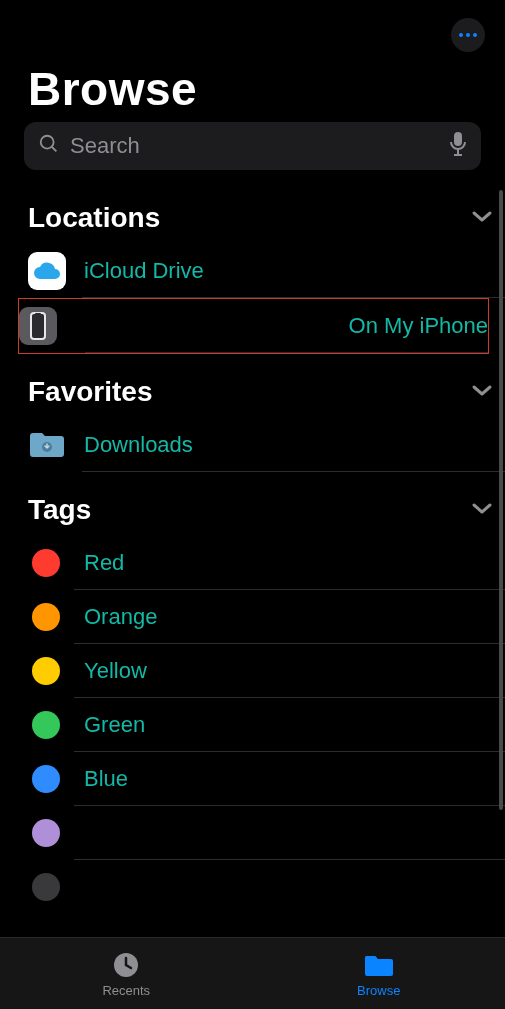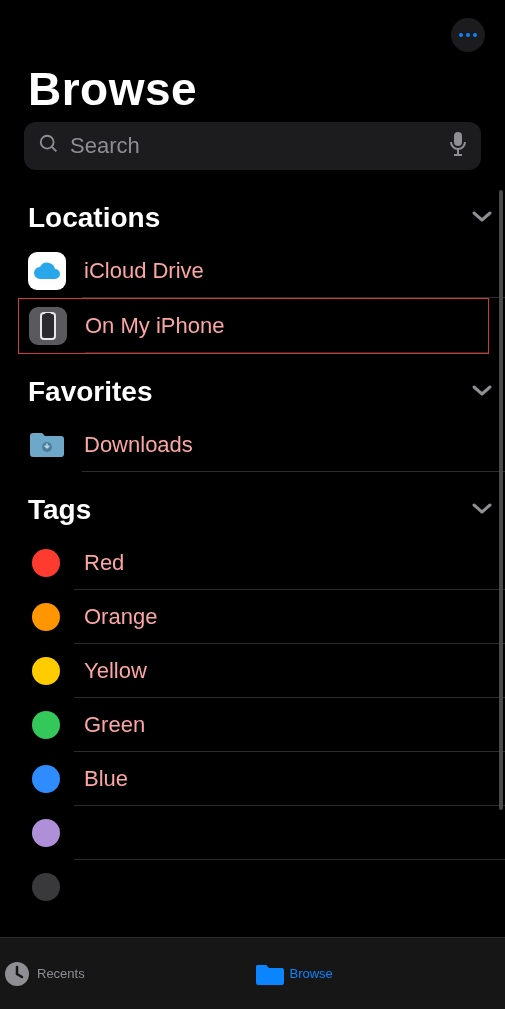--- a/index.html
+++ b/index.html
@@ -17,39 +17,39 @@
   .mic-icon svg { width: 18px; height: 26px; fill: #8e8e93; }
 
   .content { position: absolute; top: 190px; left: 0; right: 0; bottom: 72px; overflow-y: hidden; padding: 0 0 0 0; }
   .scroll-indicator { position: absolute; top: 190px; right: 2px; width: 4px; height: 620px; background: #4a4a4a; border-radius: 2px; }
 
   .section-header { display: flex; align-items: center; justify-content: space-between; padding: 12px 12px 10px 28px; gap: 26px; }
   .section-header h2 { font-size: 28px; font-weight: 700; }
   .chevron-down svg { width: 22px; height: 14px; stroke: #8e8e93; stroke-width: 3; fill: none; stroke-linecap: round; stroke-linejoin: round; }
 
   .row { display: flex; align-items: center; gap: 18px; padding: 8px 16px 8px 28px; min-height: 54px; position: relative; }
-  .row.highlight { border: 1px solid #d03a2b; margin: 0 16px 0 18px; padding-left: 10px; padding-right: 0; }
+  .row.highlight { border: 1px solid #d03a2b; margin: 0 16px 0 18px; padding-left: 0; padding-right: 0; text-align: right; }
   .row .icon-box { width: 38px; height: 38px; border-radius: 9px; display: flex; align-items: center; justify-content: center; flex-shrink: 0; }
-  .row .label { font-size: 22px; font-weight: 400; color: #fca5a5; flex: 1; padding-bottom: 1px; }
+  .row .label { font-size: 22px; font-weight: 400; color: #14b8a6; flex: 1; padding-bottom: 1px; }
   .row .divider { position: absolute; left: 82px; right: 0; bottom: 0; height: 1px; background: #2c2c2e; }
   .row.highlight .divider { left: 66px; }
 
   .icon-icloud { background: #fff; }
   .icon-icloud svg { width: 30px; height: 20px; }
   .icon-phone { background: #5a5a5e; }
   .icon-phone svg { width: 18px; height: 30px; }
   .icon-trash { background: #5a5a5e; }
   .icon-trash svg { width: 22px; height: 26px; fill: #cfcfd2; }
   .icon-folder { background: transparent; }
   .icon-folder svg { width: 38px; height: 30px; }
 
   .tag-dot { width: 28px; height: 28px; border-radius: 50%; margin-left: 4px; margin-right: 6px; flex-shrink: 0; }
 
   .tabbar { position: absolute; bottom: 0; left: 0; right: 0; height: 72px; background: #161616; display: flex; border-top: 1px solid #2a2a2a; }
-  .tab { flex: 1; display: flex; flex-direction: row; align-items: center; gap: 3px; }
+  .tab { flex: 1; display: flex; flex-direction: column; align-items: center; justify-content: center; gap: 3px; }
   .tab .tab-icon { height: 30px; display: flex; align-items: center; justify-content: center; }
   .tab .tab-label { font-size: 13px; color: #8e8e93; }
   .tab.active .tab-label { color: #0a84ff; }
   .tab svg { width: 34px; height: 30px; }
 </style>
 </head>
 <body>
 <div class="screen">
 
   <div class="more-btn">

